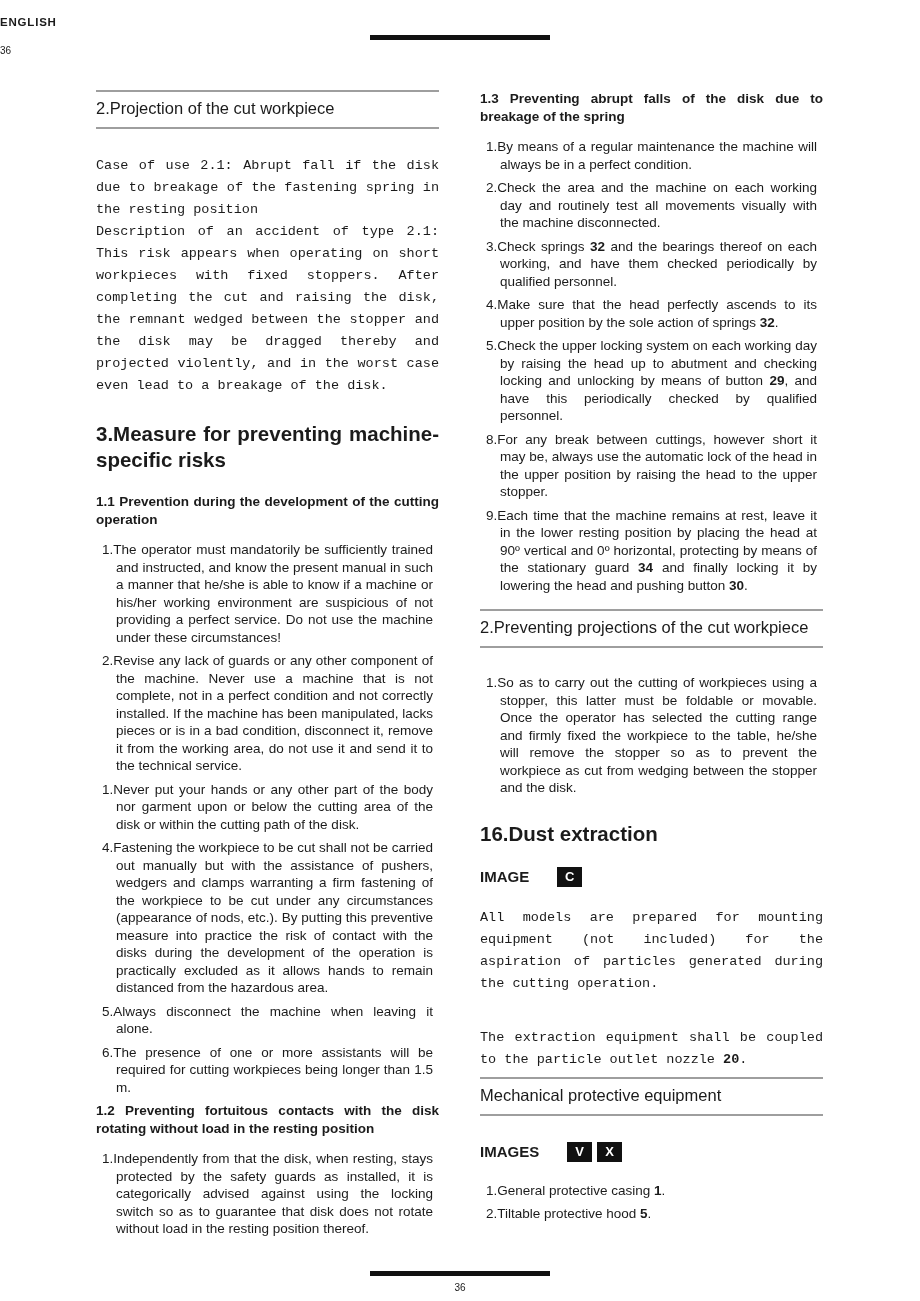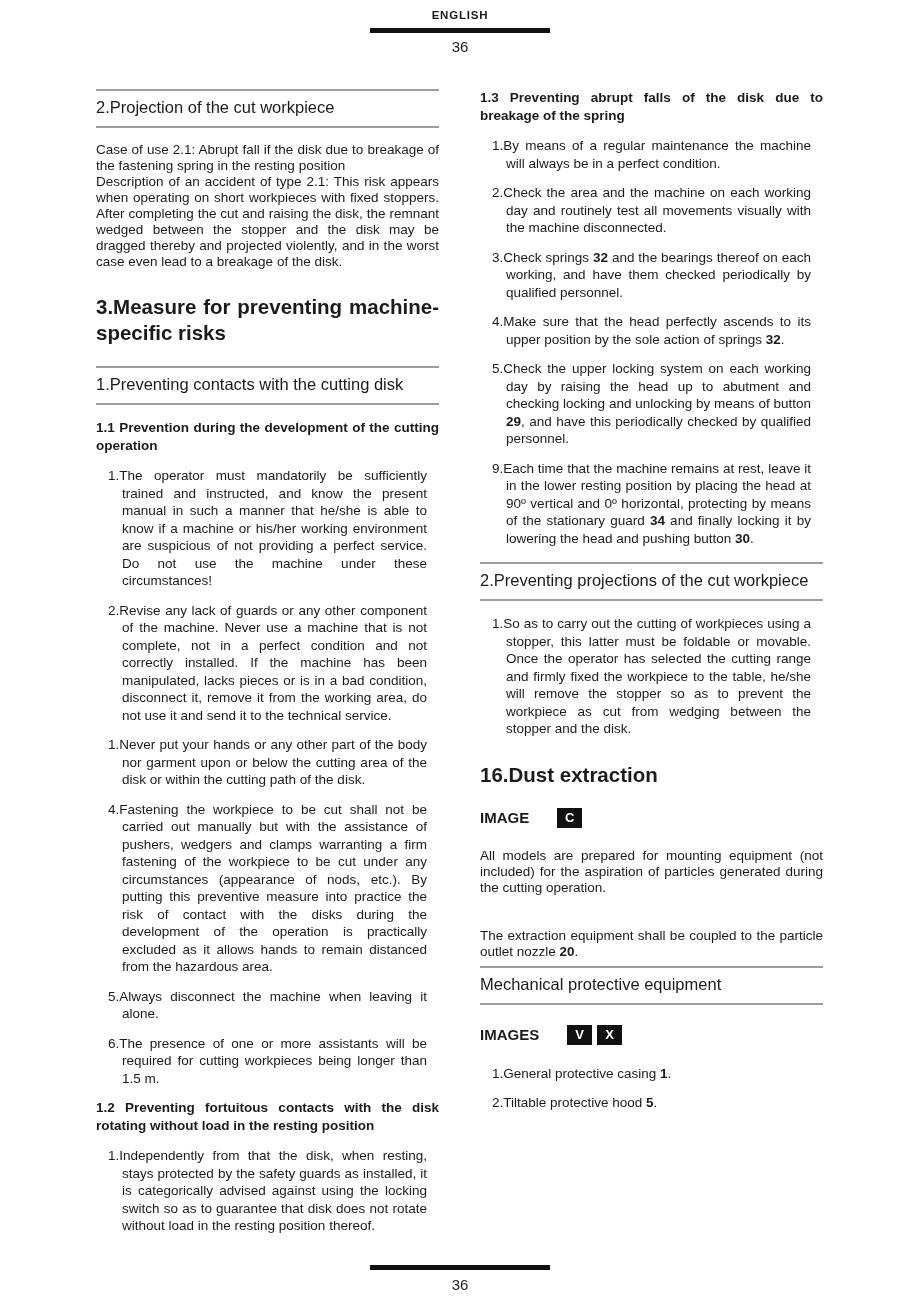--- a/index.html
+++ b/index.html
@@ -4,39 +4,39 @@
 <style>
   html, body { margin: 0; padding: 0; }
   body {
     width: 920px; height: 1301px;
     background: #ffffff;
     font-family: "Liberation Sans", sans-serif;
     color: #1b1b1b;
     position: relative;
     overflow: hidden;
   }
-  .header { padding-top: 9px; text-align: center; }
+  .header { padding-top: 16px; }
   .lang { font-size: 11.5px; font-weight: bold; letter-spacing: 0.8px; }
   .rule-bar { width: 180px; height: 5px; background: #111; margin: 7px auto 5px; }
-  .pnum { font-size: 15px; }
+  .pnum { font-size: 10px; }
 
   .columns { display: flex; margin: 34px 97px 0 96px; gap: 41px; }
   .col { width: 343px; flex: 0 0 343px; }
 
   .sec-head {
     border-top: 2px solid #9e9e9e;
     border-bottom: 2px solid #9e9e9e;
     padding: 6px 0 8px;
     font-size: 16.5px; line-height: 21px;
     text-align: justify;
-    margin-bottom: 14px;
+    margin-bottom: 26px;
   }
-  .body-p { font-size: 13.5px; line-height: 16px; text-align: justify; margin: 0; }
+  .body-p { font-size: 13.5px; line-height: 22px; text-align: justify; margin: 0; font-family: Liberation Mono, monospace; }
   .subhead { font-size: 13.5px; line-height: 17.5px; font-weight: bold; text-align: justify; margin: 0 0 13px 0; }
-  .li { font-size: 13.5px; line-height: 17.5px; text-align: justify; padding-left: 14px; text-indent: -14px; margin: 12px; }
+  .li { font-size: 13.5px; line-height: 17.5px; text-align: justify; padding-left: 14px; text-indent: -14px; margin: 6px; }
   .big-head { font-size: 20.5px; line-height: 26px; font-weight: bold; text-align: justify; margin: 24px 0 20px 0; }
 
   .image-row { display: flex; align-items: center; margin: 20px 0 20px 0; }
   .img-label { font-size: 15px; font-weight: bold; }
   .img-box {
     display: inline-flex; align-items: center; justify-content: center;
     width: 25px; height: 20px; background: #111; color: #fff;
     font-size: 13px; font-weight: bold; margin-left: 28px;
   }
   .img-box + .img-box { margin-left: 5px; }
@@ -65,21 +65,20 @@
     <div class="col">
       <div class="sec-head">2.Projection of the cut workpiece</div>
 
       <div>
         <p class="body-p"><span>Case of use 2.1: Abrupt fall if the disk due to breakage of the fastening spring in the resting position</span></p>
         <p class="body-p"><span>Description of an accident of type 2.1: This risk appears when operating on short workpieces with fixed stoppers. After completing the cut and raising the disk, the remnant wedged between the stopper and the disk may be dragged thereby and projected violently, and in the worst case even lead to a breakage of the disk.</span></p>
       </div>
 
       <h2 class="big-head">3.Measure for preventing machine-specific risks</h2>
 
-      <div class="sec-head">1.Preventing contacts with the cutting disk</div>
 
       <p class="subhead">1.1 Prevention during the development of the cutting operation</p>
       <div>
         <p class="li"><span>1.The operator must mandatorily be sufficiently trained and instructed, and know the present manual in such a manner that he/she is able to know if a machine or his/her working environment are suspicious of not providing a perfect service. Do not use the machine under these circumstances!</span></p>
         <p class="li"><span>2.Revise any lack of guards or any other component of the machine. Never use a machine that is not complete, not in a perfect condition and not correctly installed. If the machine has been manipulated, lacks pieces or is in a bad condition, disconnect it, remove it from the working area, do not use it and send it to the technical service.</span></p>
         <p class="li"><span>1.Never put your hands or any other part of the body nor garment upon or below the cutting area of the disk or within the cutting path of the disk.</span></p>
         <p class="li"><span>4.Fastening the workpiece to be cut shall not be carried out manually but with the assistance of pushers, wedgers and clamps warranting a firm fastening of the workpiece to be cut under any circumstances (appearance of nods, etc.). By putting this preventive measure into practice the risk of contact with the disks during the development of the operation is practically excluded as it allows hands to remain distanced from the hazardous area.</span></p>
         <p class="li"><span>5.Always disconnect the machine when leaving it alone.</span></p>
         <p class="li"><span>6.The presence of one or more assistants will be required for cutting workpieces being longer than 1.5 m.</span></p>
       </div>
@@ -91,20 +90,21 @@
     </div>
 
     <div class="col">
       <p class="subhead">1.3 Preventing abrupt falls of the disk due to breakage of the spring</p>
       <div>
         <p class="li"><span>1.By means of a regular maintenance the machine will always be in a perfect condition.</span></p>
         <p class="li"><span>2.Check the area and the machine on each working day and routinely test all movements visually with the machine disconnected.</span></p>
         <p class="li"><span>3.Check springs </span><span style="font-weight: bold;">32</span><span> and the bearings thereof on each working, and have them checked periodically by qualified personnel.</span></p>
         <p class="li"><span>4.Make sure that the head perfectly ascends to its upper position by the sole action of springs </span><span style="font-weight: bold;">32</span><span>.</span></p>
         <p class="li"><span>5.Check the upper locking system on each working day by raising the head up to abutment and checking locking and unlocking by means of button </span><span style="font-weight: bold;">29</span><span>, and have this periodically checked by qualified personnel.</span></p>
+        <p class="li"><span>8.For any break between cuttings, however short it may be, always use the automatic lock of the head in the upper position by raising the head to the upper stopper.</span></p>
         <p class="li"><span>9.Each time that the machine remains at rest, leave it in the lower resting position by placing the head at 90º vertical and 0º horizontal, protecting by means of the stationary guard </span><span style="font-weight: bold;">34</span><span> and finally locking it by lowering the head and pushing button </span><span style="font-weight: bold;">30</span><span>.</span></p>
       </div>
 
       <div class="sec-head mt15">2.Preventing projections of the cut workpiece</div>
       <div>
         <p class="li"><span>1.So as to carry out the cutting of workpieces using a stopper, this latter must be foldable or movable. Once the operator has selected  the cutting range and firmly fixed the workpiece to the table, he/she will remove the stopper so as to prevent the workpiece as cut from wedging between the stopper and the disk.</span></p>
       </div>
 
       <h2 class="big-head">16.Dust extraction</h2>
 

